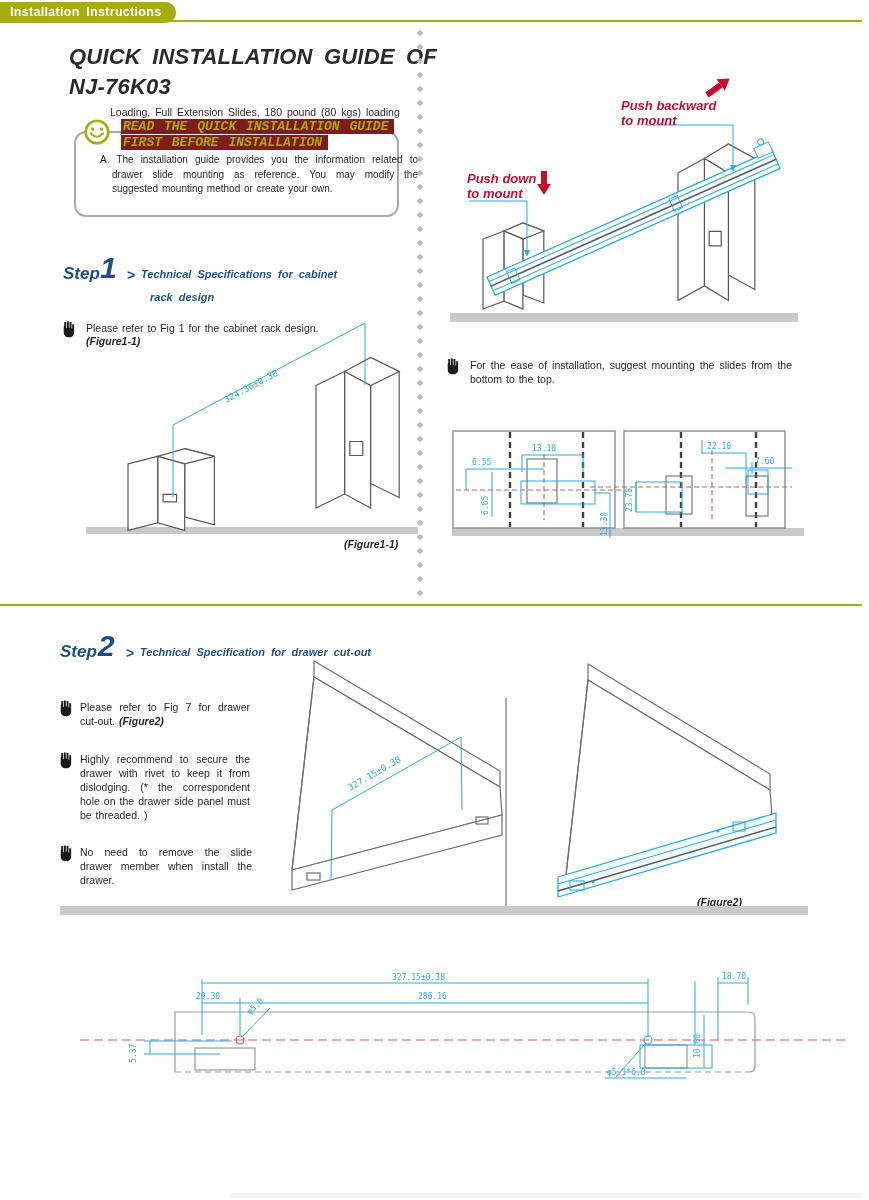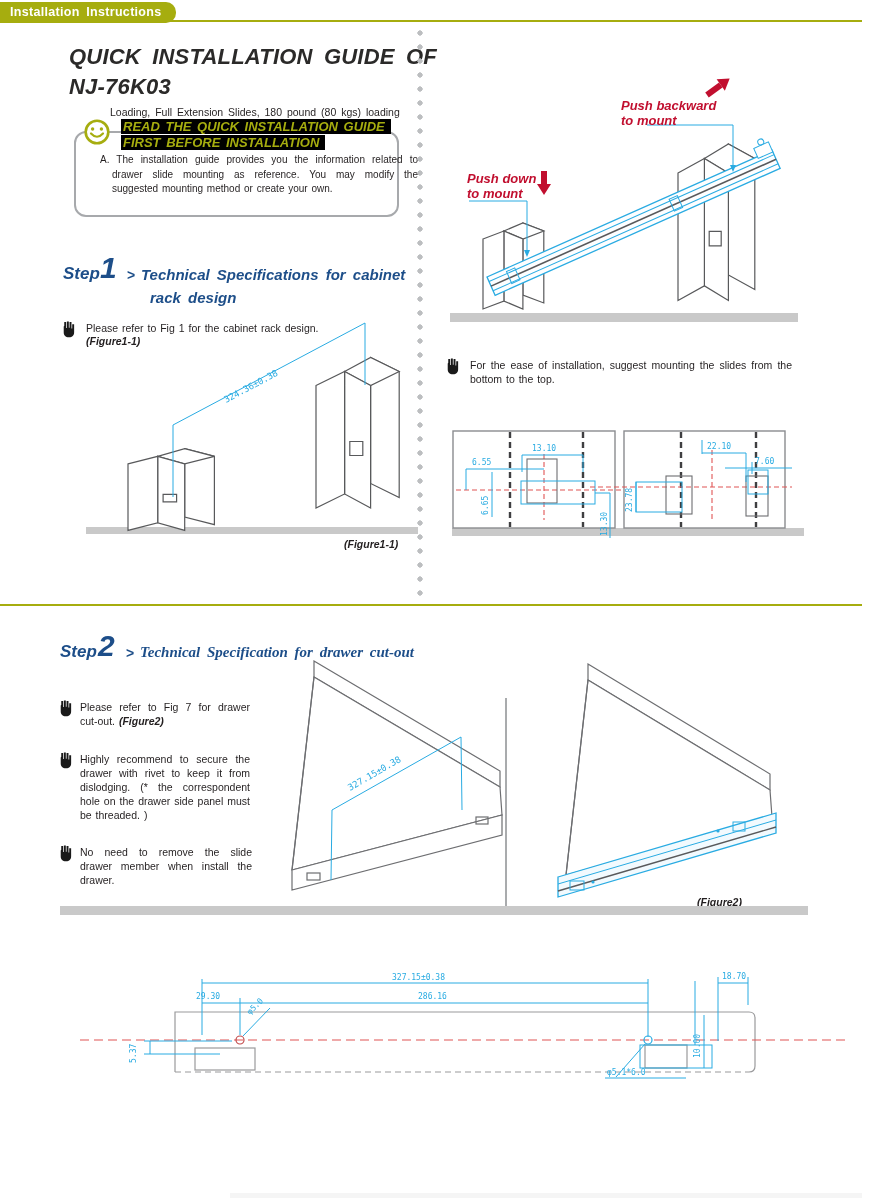--- a/index.html
+++ b/index.html
@@ -10,29 +10,29 @@
   #top-line{left:0;top:20px;width:869px;height:2px;background:#a6ad0f;}
   #badge{left:0;top:2px;background:#a6ad0f;color:#fff;font-weight:bold;font-size:12.5px;
          padding:3px 14px 4px 10px;border-radius:0 10px 10px 0;letter-spacing:.3px;word-spacing:3px;}
   #title1,#title2{left:63px;font-size:22px;font-weight:bold;font-style:italic;color:#2b2a29;
          letter-spacing:.2px;word-spacing:5px;margin-left:6px;}
   #title1{top:44px;} #title2{top:74px;}
   #subtitle{left:63px;top:106px;font-size:10.5px;word-spacing:2px;padding-left:47px;}
   
   #notice-box{left:74px;top:131px;width:321px;height:82px;border:2px solid #a7a9ac;border-radius:12px;}
   .notice-head{left:121px;font-size:13px;font-weight:bold;font-style:italic;color:#a6ad0f;
-         background:#000000;padding:0 6px 0 2px;word-spacing:2px;}
+         background:#7f1d1d;padding:0 6px 0 2px;word-spacing:2px;font-family:Liberation Mono, monospace;}
   #nh1{top:119px;} #nh2{top:135px;}
   #notice-body{left:88px;top:153px;width:306px;font-size:10px;line-height:14.5px;
          text-align:justify;text-indent:-12px;padding-left:12px;word-spacing:1px;margin-left:12px;}
   
   .step-word{font-size:17px;font-weight:bold;font-style:italic;color:#1d4e89;}
   .step-num{font-size:30px;font-weight:bold;font-style:italic;color:#1d4e89;}
   .step-gt{font-size:14px;font-weight:bold;color:#1d4e89;}
-  .step-title{font-size:15px;font-weight:bold;font-style:italic;color:#1d4e89;
+  .step-title{font-size:11px;font-weight:bold;font-style:italic;color:#1d4e89;
          word-spacing:3px;line-height:23px;}
   
   .note{font-size:10.5px;line-height:14px;text-align:justify;word-spacing:1px;}
   .figref{font-weight:bold;font-style:italic;}
   .caption{font-size:10.5px;font-weight:bold;font-style:italic;}
   
   #col-dots{left:417px;top:30px;width:6px;height:566px;
      background-image:radial-gradient(circle at 3px 3px,#bcbec0 2.4px,rgba(0,0,0,0) 2.9px);
      background-size:6px 14px;background-repeat:repeat-y;}
   #section-divider{left:0;top:604px;width:869px;height:2px;background:#a6ad0f;}
@@ -185,21 +185,21 @@
       <text transform="translate(192,92) rotate(-90)">23.78</text>
     </g>
   </svg>
 
   <div class="abs" id="col-dots"></div>
   <div class="abs" id="section-divider"></div>
 
   <div class="abs step-word" style="left:60px;top:642px;">Step</div>
   <div class="abs step-num" style="left:98px;top:629px;">2</div>
   <div class="abs step-gt" style="left:126px;top:645px;">&gt;</div>
-  <div class="abs step-title" style="left:140px;top:641px;font-family:Liberation Serif, serif;">Technical Specification for drawer cut-out</div>
+  <div class="abs step-title" style="left:140px;top:641px;">Technical Specification for drawer cut-out</div>
 
   <svg class="hand" style="left:58px;top:700px;" viewBox="0 0 14 16">
     <path fill="#1a1a1a" d="M3,1h1.8v5.5h.7V.4h1.8v6h.7V1h1.8v6h.7V3h1.8v7.6c0,3-1.9,4.8-4.6,4.8H7.1c-2.7,0-4.6-1.8-4.6-4.8V5.2L3,4.4z"></path>
   </svg>
   <div class="abs note" style="left:80px;top:700px;width:170px;">
     <span>Please refer to Fig 7 for drawer cut-out.</span>
     <span class="figref">(Figure2)</span>
   </div>
   <svg class="hand" style="left:58px;top:752px;" viewBox="0 0 14 16">
     <path fill="#1a1a1a" d="M3,1h1.8v5.5h.7V.4h1.8v6h.7V1h1.8v6h.7V3h1.8v7.6c0,3-1.9,4.8-4.6,4.8H7.1c-2.7,0-4.6-1.8-4.6-4.8V5.2L3,4.4z"></path>

